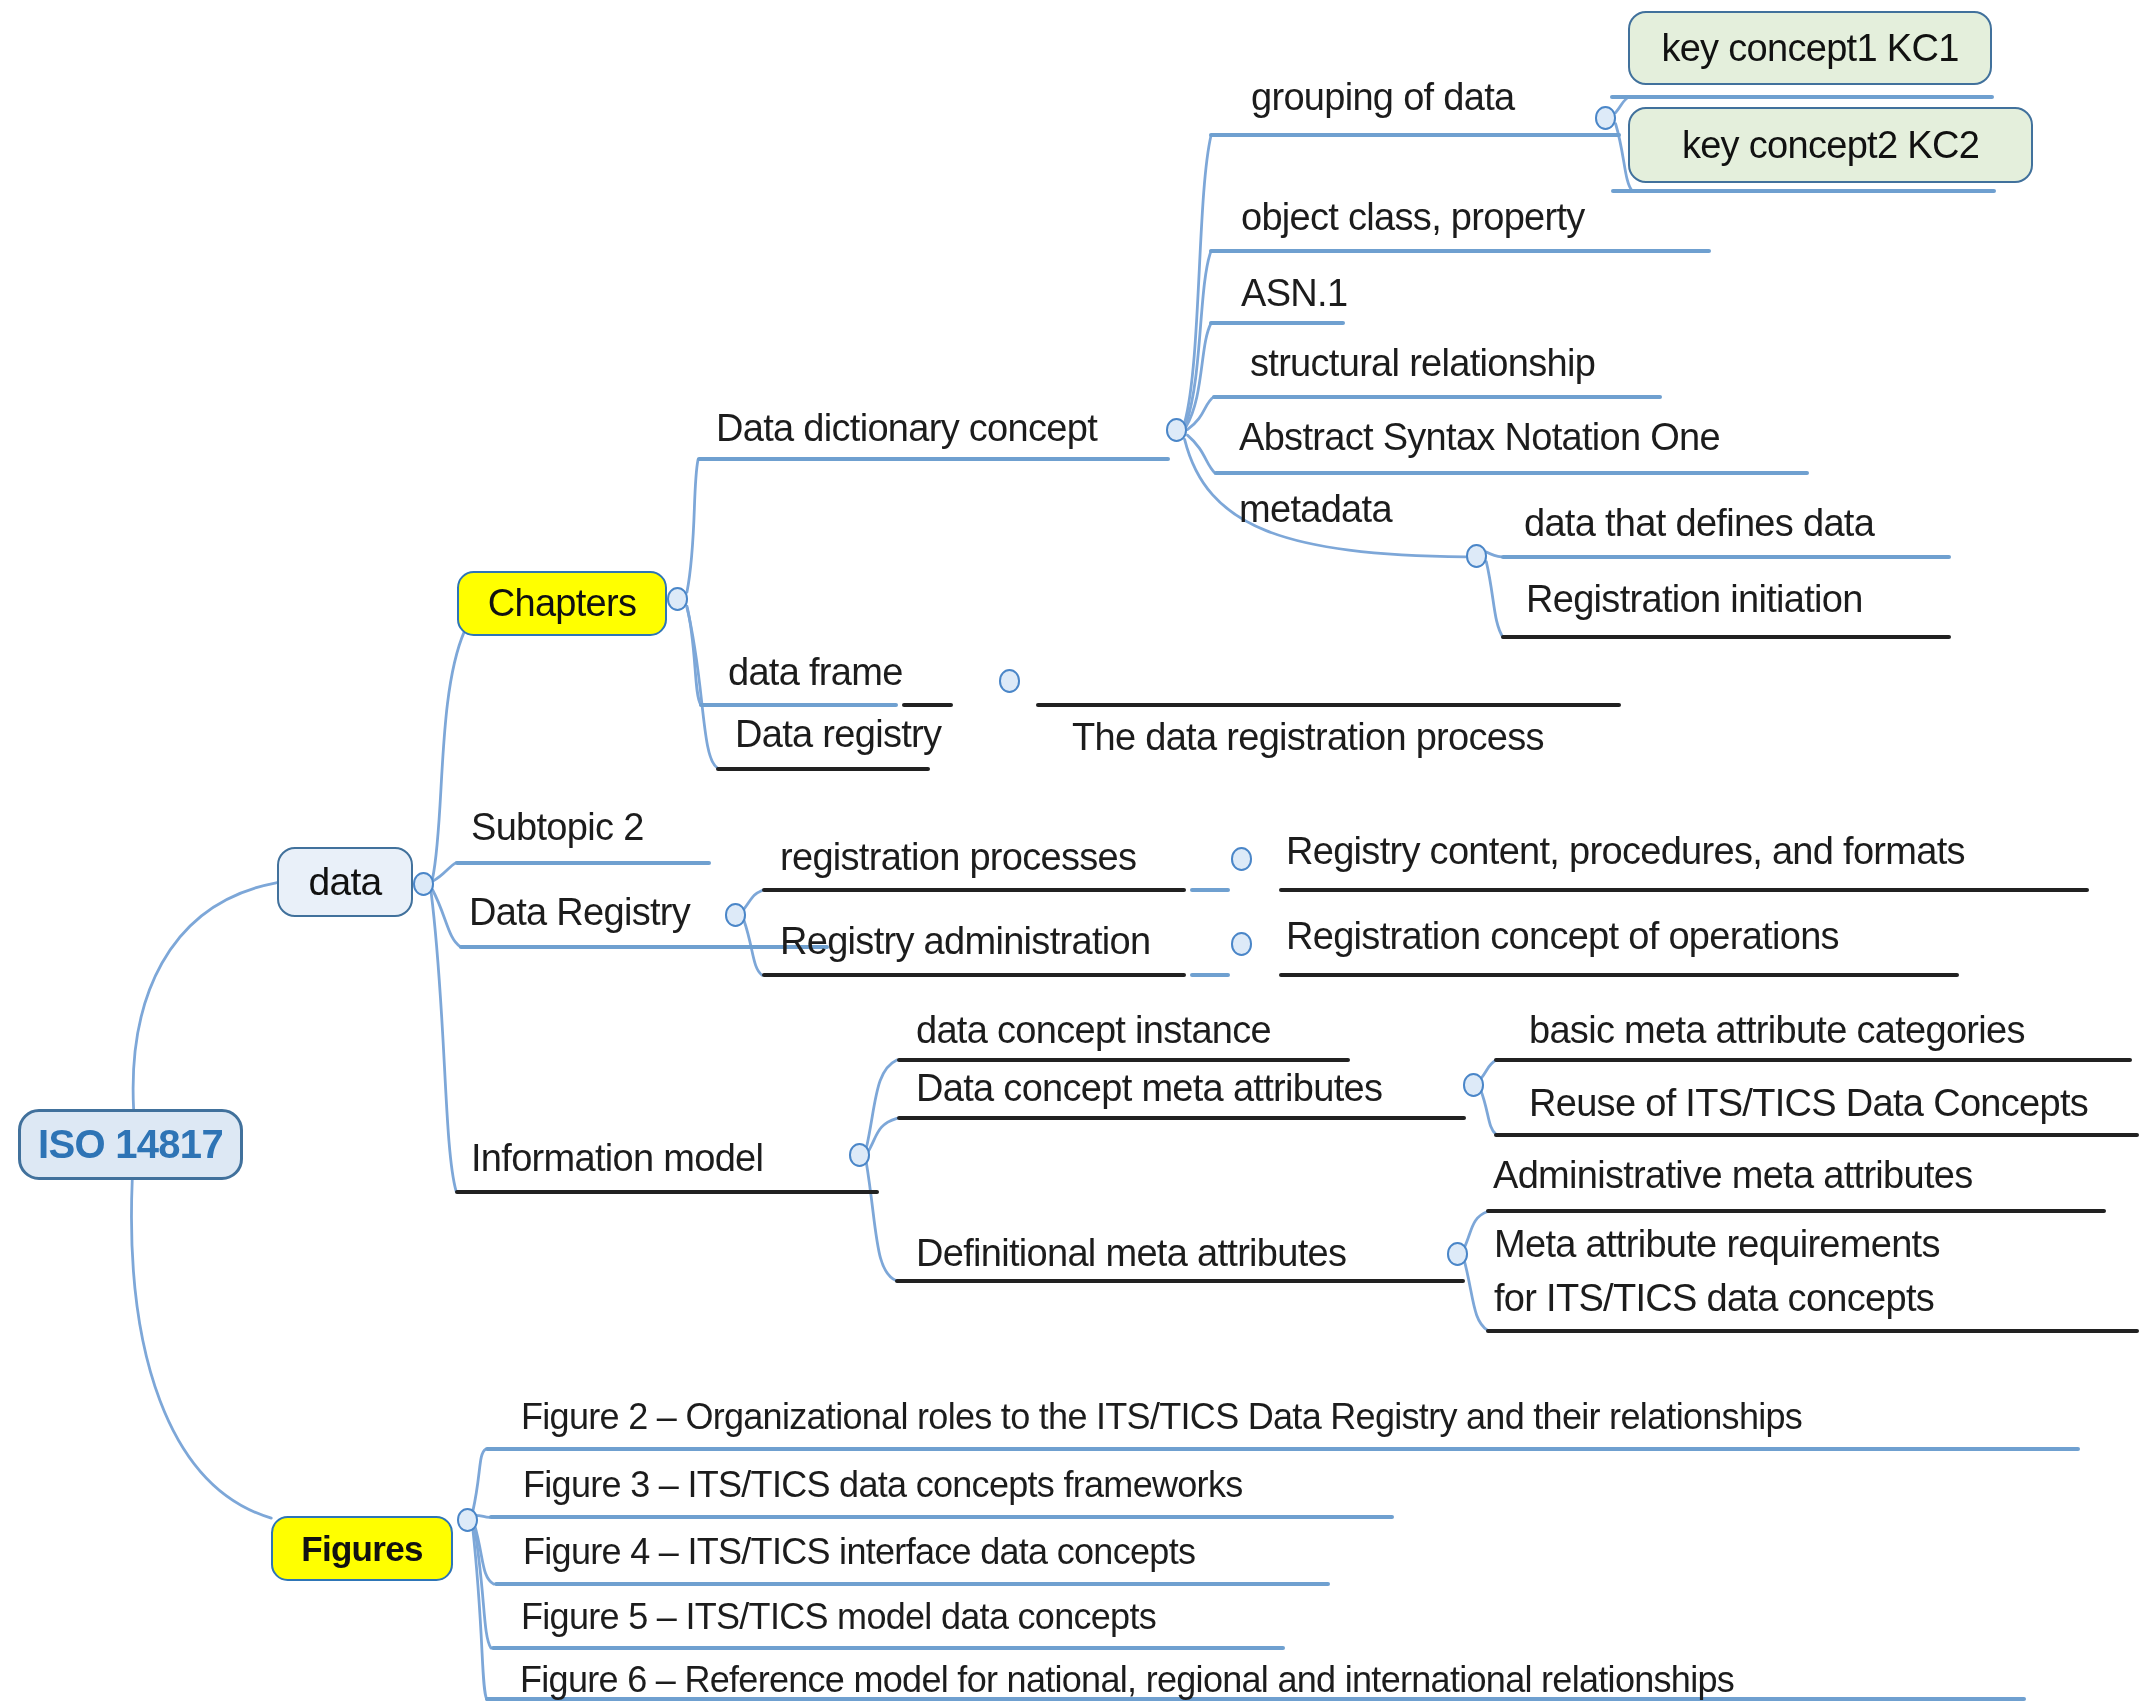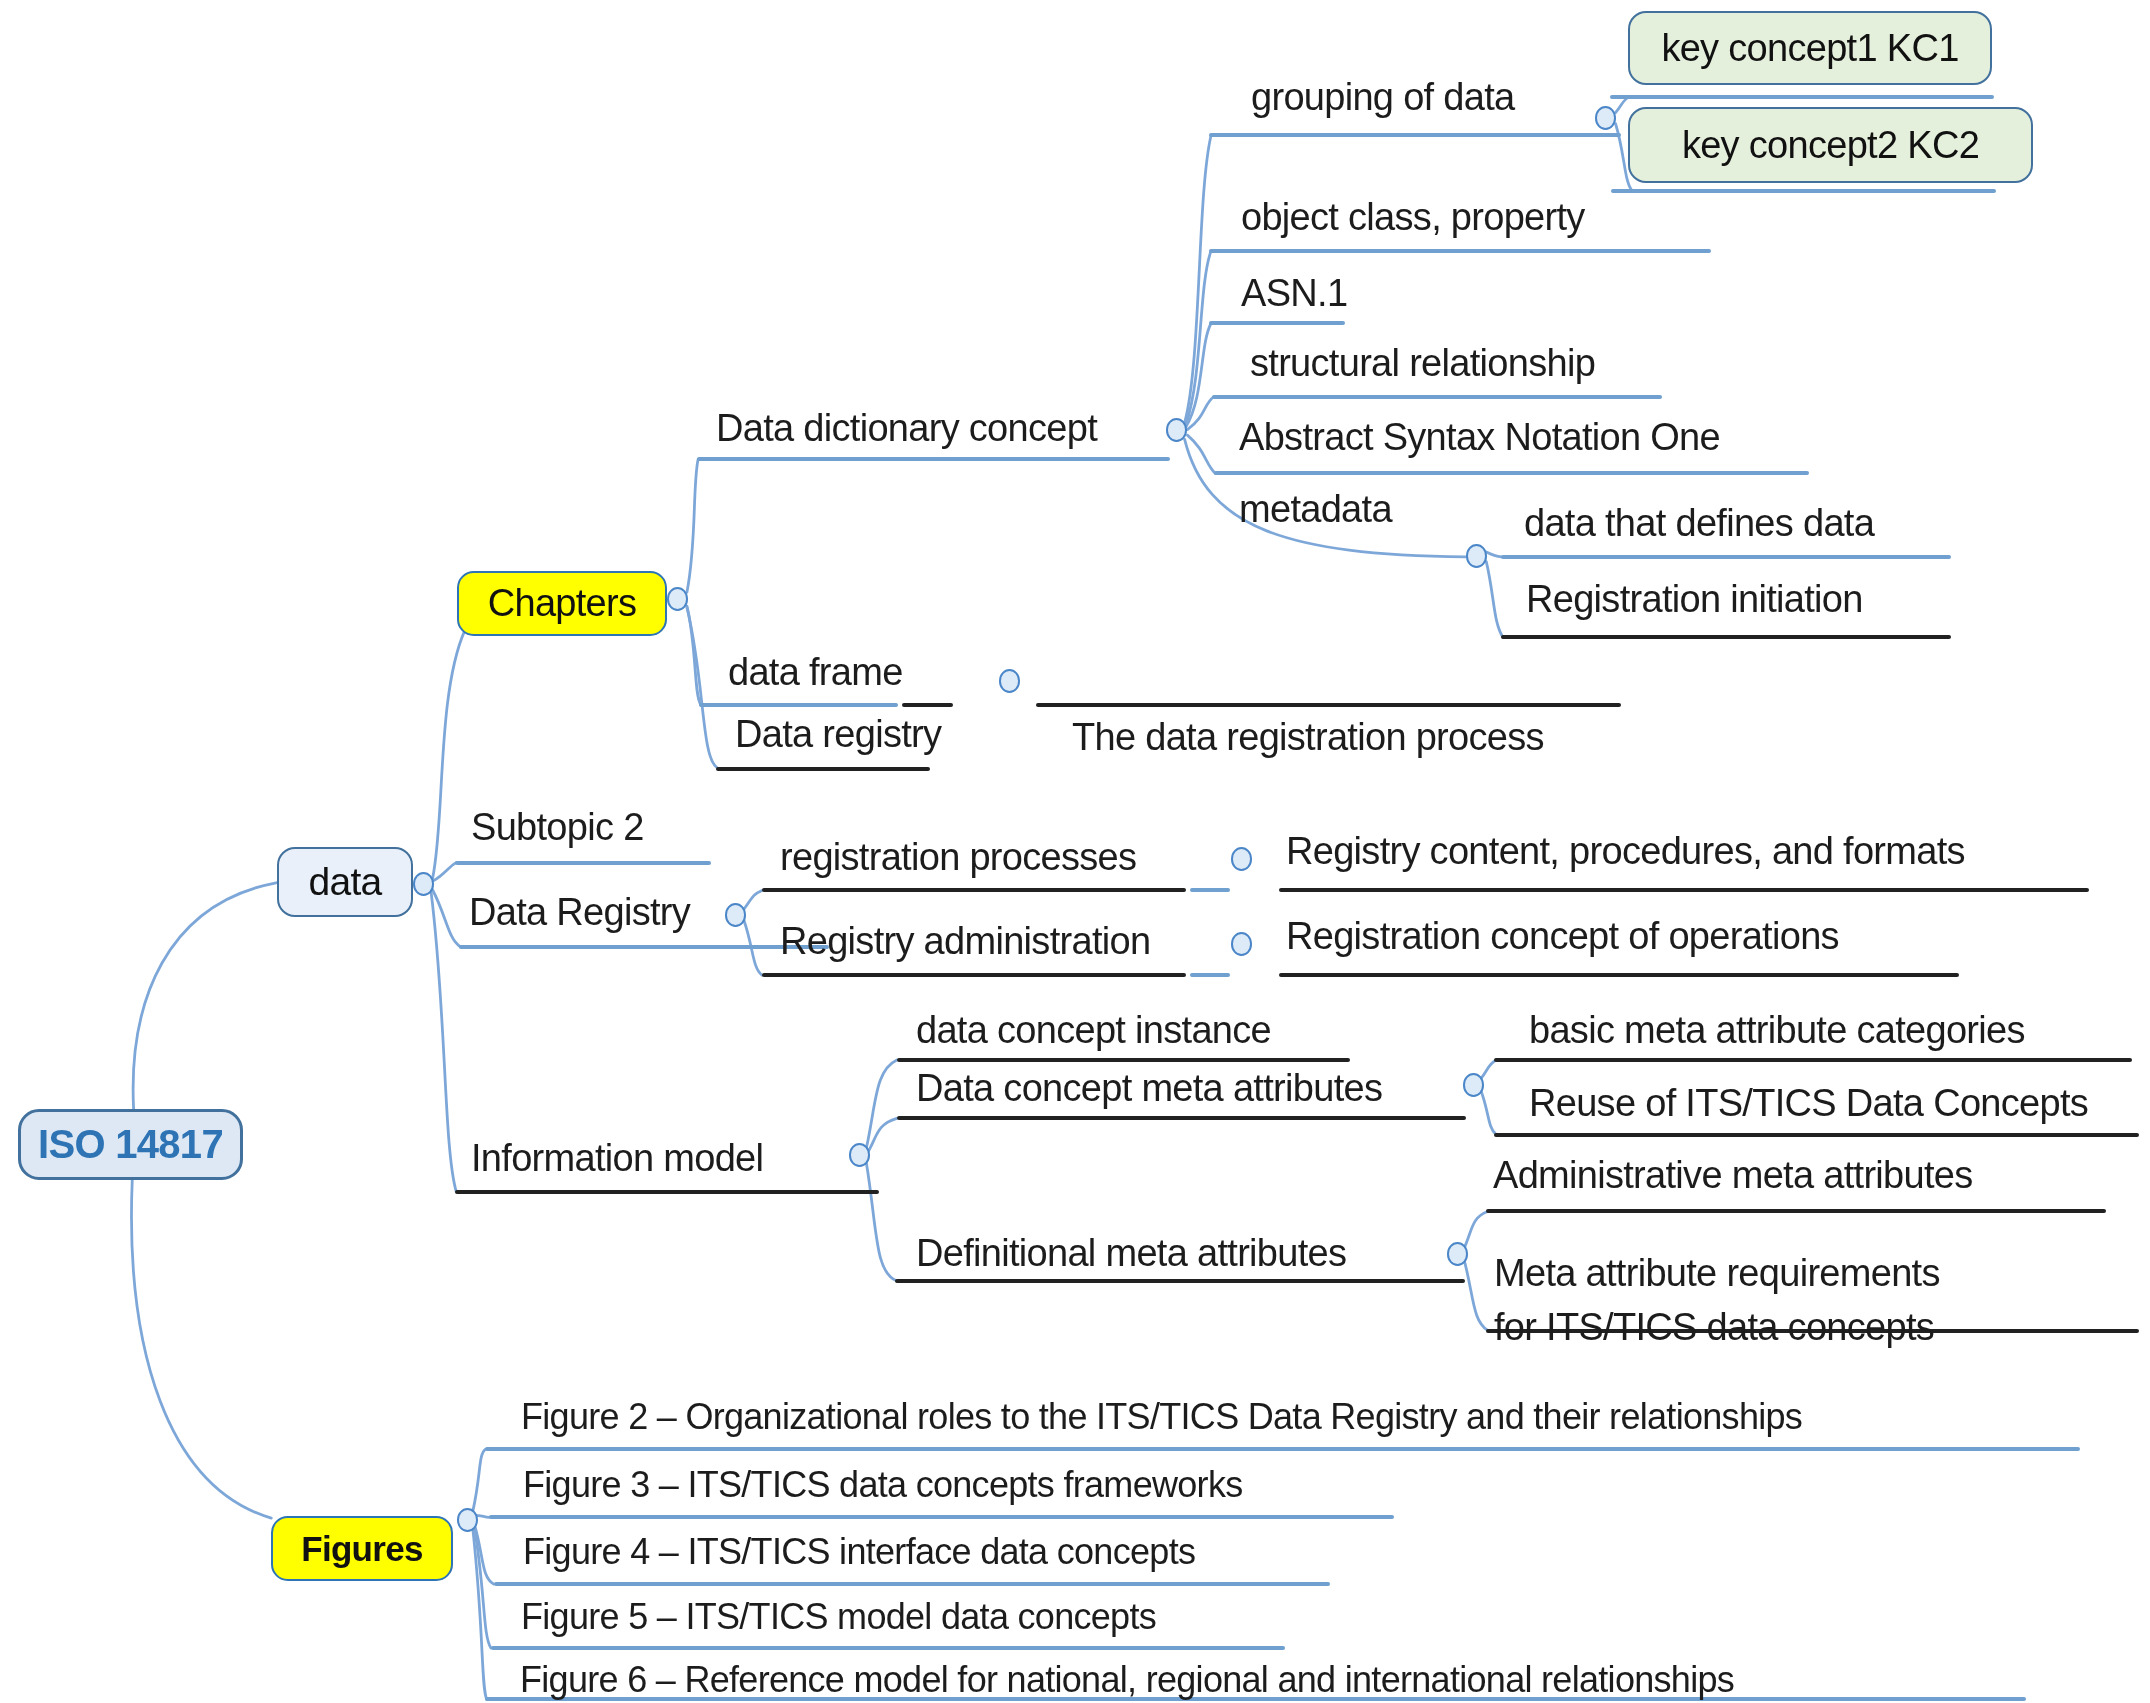--- a/index.html
+++ b/index.html
@@ -12,21 +12,21 @@
   }
   svg.wires { position:absolute; left:0; top:0; }
   .t {
     position:absolute;
     white-space:nowrap;
     font-size:38px;
     letter-spacing:-0.7px;
     color:#1c1c1c;
     line-height:1.15;
   }
-  .wrap2 { white-space:normal; width:487px; line-height:1.42;margin-top:29px; }
+  .wrap2 { white-space:normal; width:487px; line-height:1.42; }
   .ln { position:absolute; height:3.5px; border-radius:2.1px; }
   .blue { background:#6fa0d0; }
   .blk  { background:#212121; }
   .circ {
     position:absolute; width:21px; height:23.6px;
     box-sizing:border-box;
     border:2.1px solid #4a86c8; border-radius:50%;
     background:#ddeaf8;
   }
   .bx {

